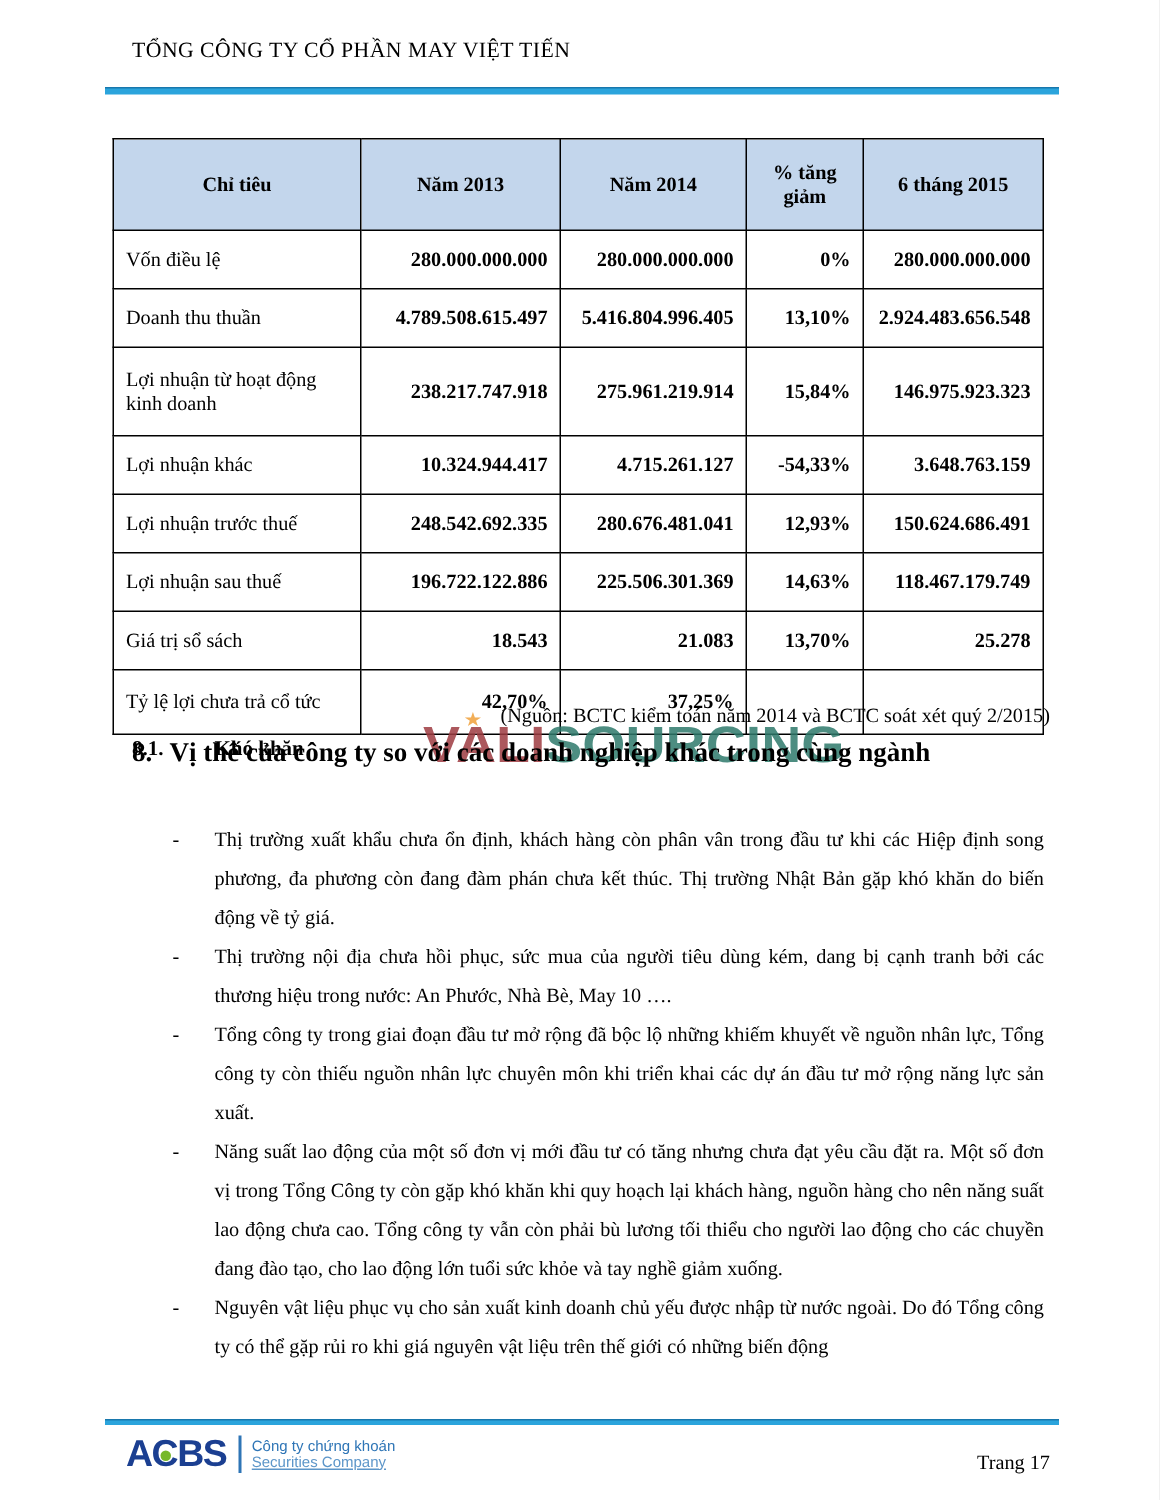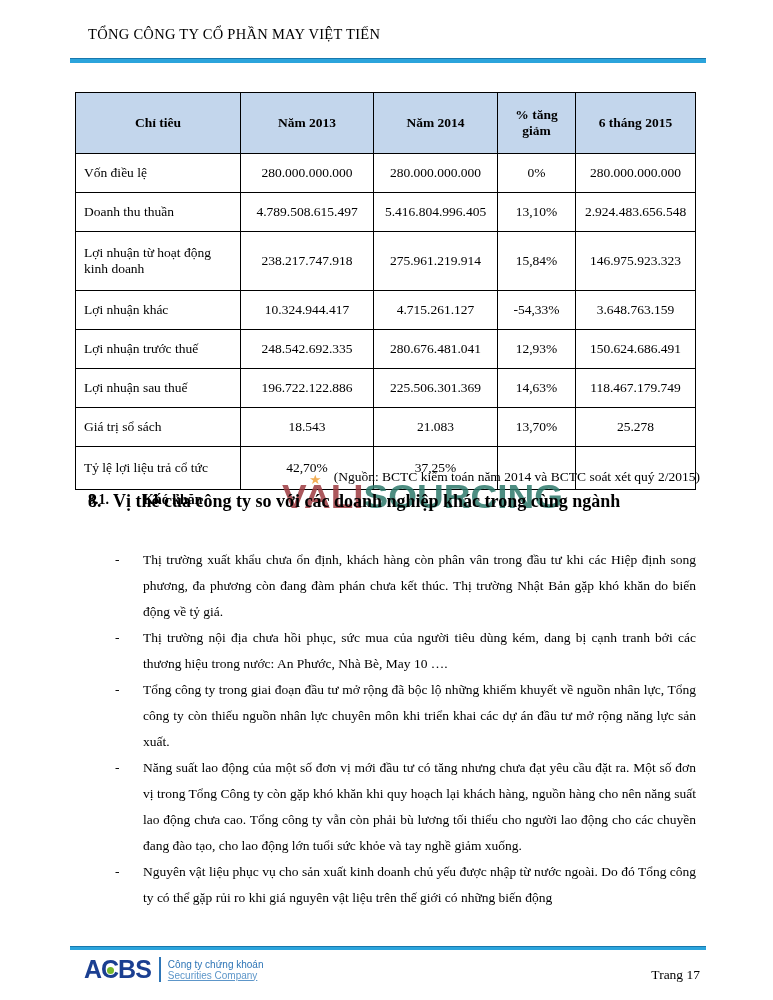--- a/index.html
+++ b/index.html
@@ -24,21 +24,21 @@
   table.fin th,table.fin td{
     border:1px solid #000;padding:2px 8px;vertical-align:middle;overflow:hidden;
   }
   table.fin th{
     background:#c3d6ec;font-weight:bold;text-align:center;height:56px;font-size:13.5px;
   }
   table.fin td{height:34px;}
   tr.row-tall td{height:54px;}
   tr.row-last td{height:38px;}
   td.lbl{text-align:left;}
-  td.num{text-align:center;}
+  td.num{text-align:right;font-weight:bold;}
   col.c0{width:165px}col.c1{width:133px}col.c2{width:124px}col.c3{width:78px}col.c4{width:120px}
   
   .source-note{position:absolute;top:469px;right:73px;font-size:13.5px;white-space:nowrap;}
   
   .watermark{
     position:absolute;top:478px;left:282px;z-index:0;
     font-family:"Liberation Sans","DejaVu Sans",sans-serif;
     font-weight:bold;font-size:37px;letter-spacing:0;line-height:1;
     transform:scaleY(.92);opacity:.85;white-space:nowrap;user-select:none;
   }
@@ -136,21 +136,21 @@
         <td class="num">118.467.179.749</td>
       </tr>
       <tr>
         <td class="lbl">Giá trị sổ sách</td>
         <td class="num">18.543</td>
         <td class="num">21.083</td>
         <td class="num">13,70%</td>
         <td class="num">25.278</td>
       </tr>
       <tr class="row-last">
-        <td class="lbl">Tỷ lệ lợi liệu trả cổ tức</td>
+        <td class="lbl">Tỷ lệ lợi chưa trả cổ tức</td>
         <td class="num">42,70%</td>
         <td class="num">37,25%</td>
         <td class="num"></td>
         <td class="num"></td>
       </tr>
     </tbody>
   </table>
 
   <div class="source-note">(Nguồn: BCTC kiểm toán năm 2014 và BCTC soát xét quý 2/2015)</div>
 

